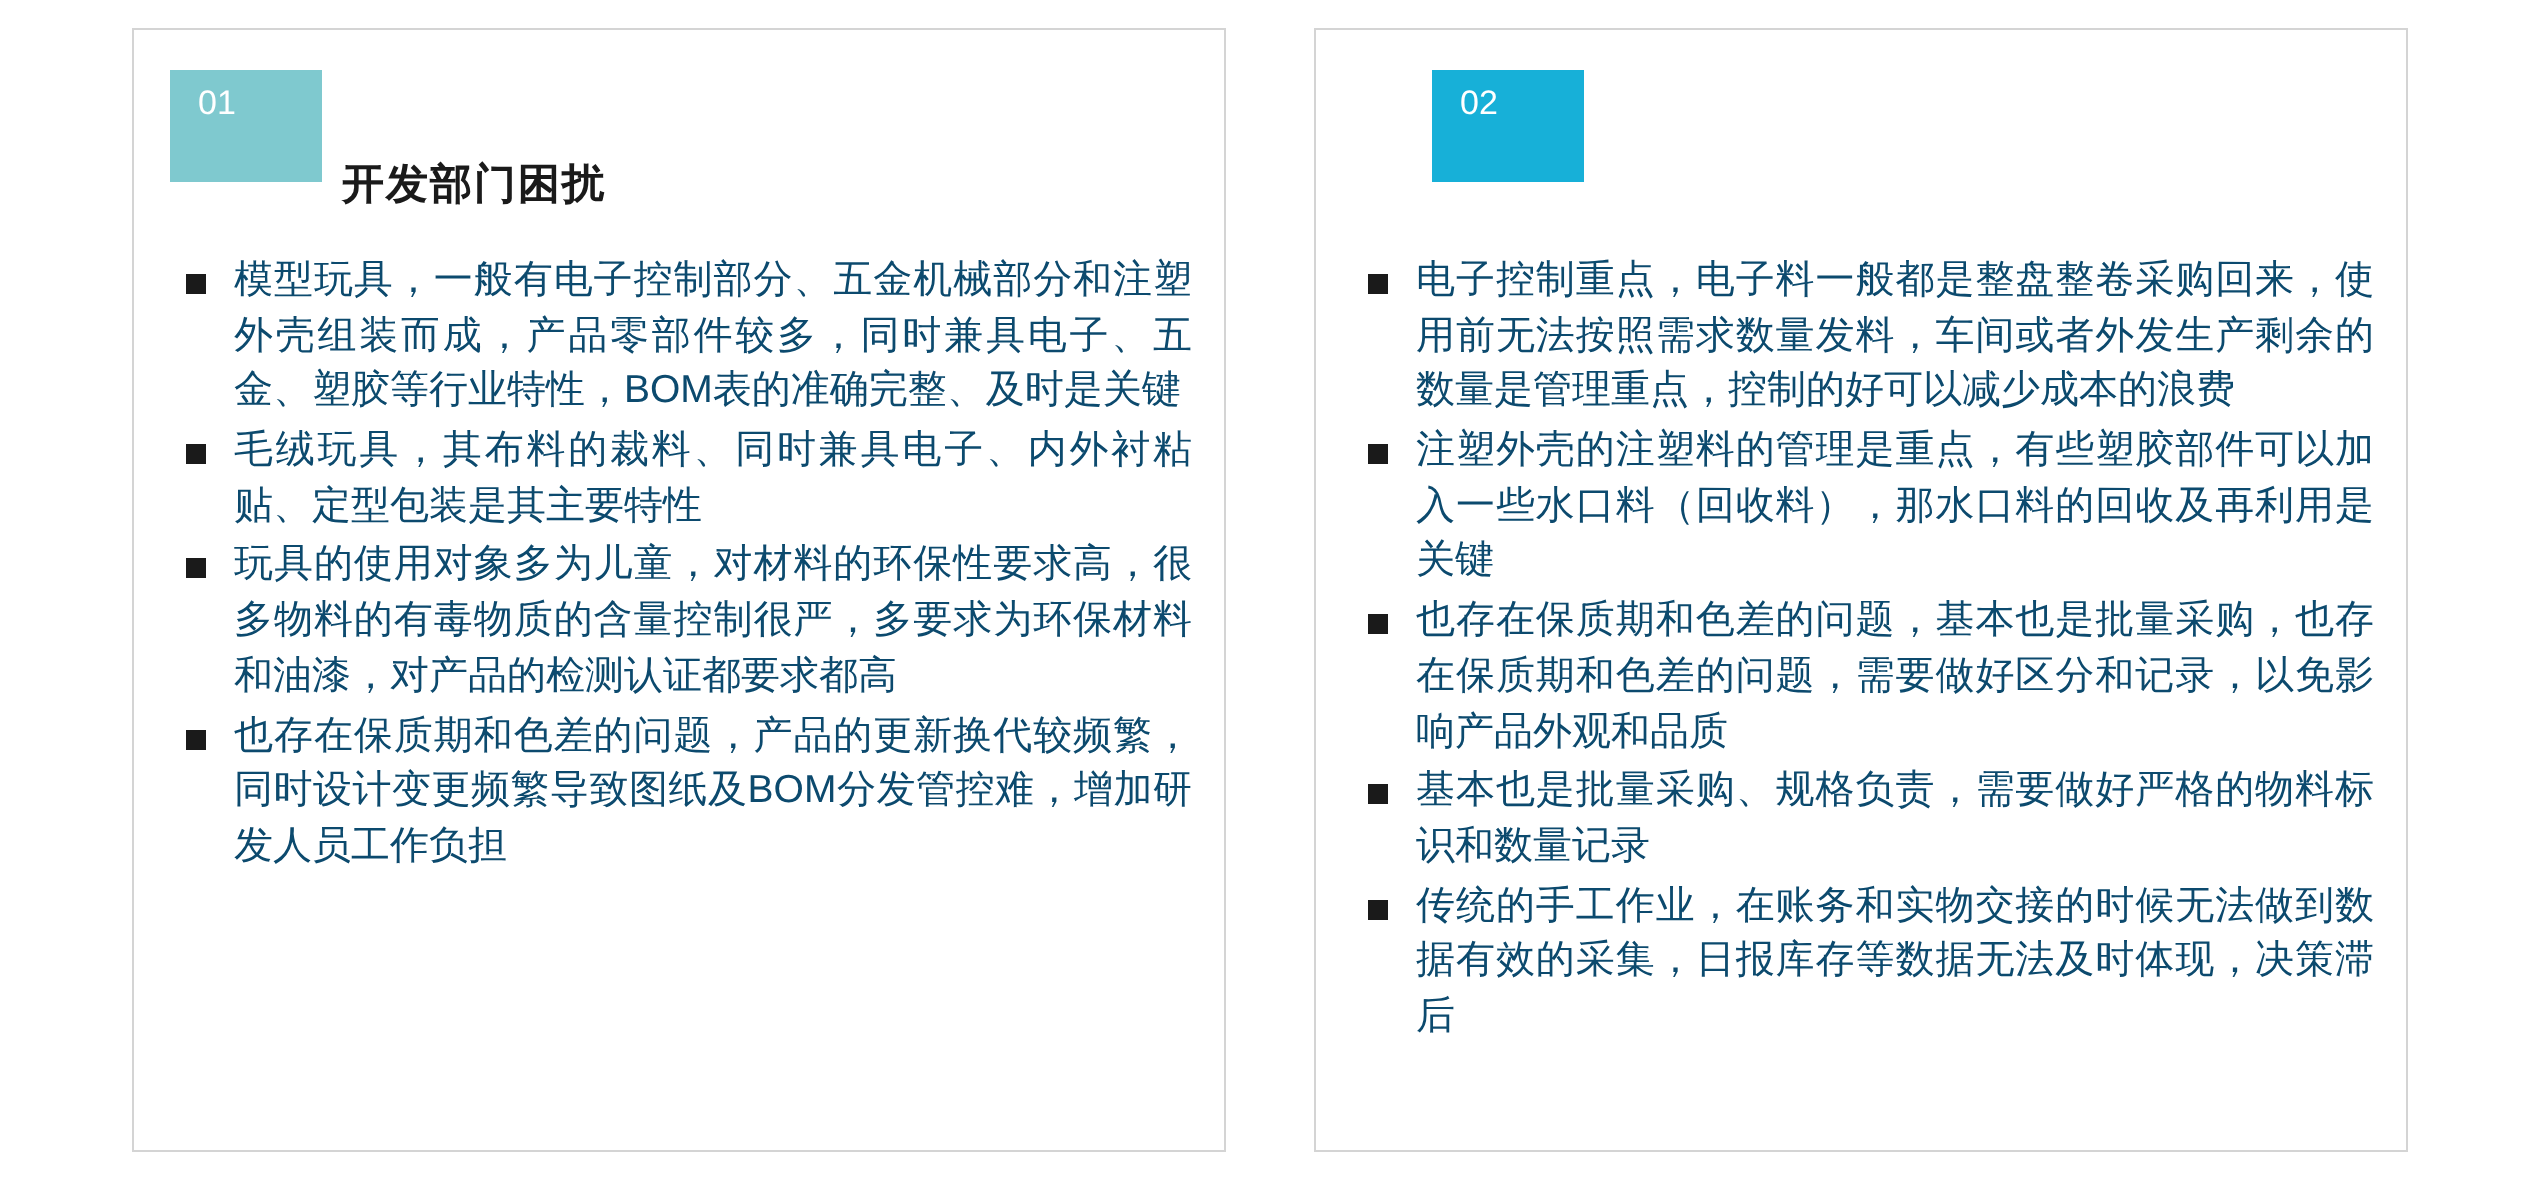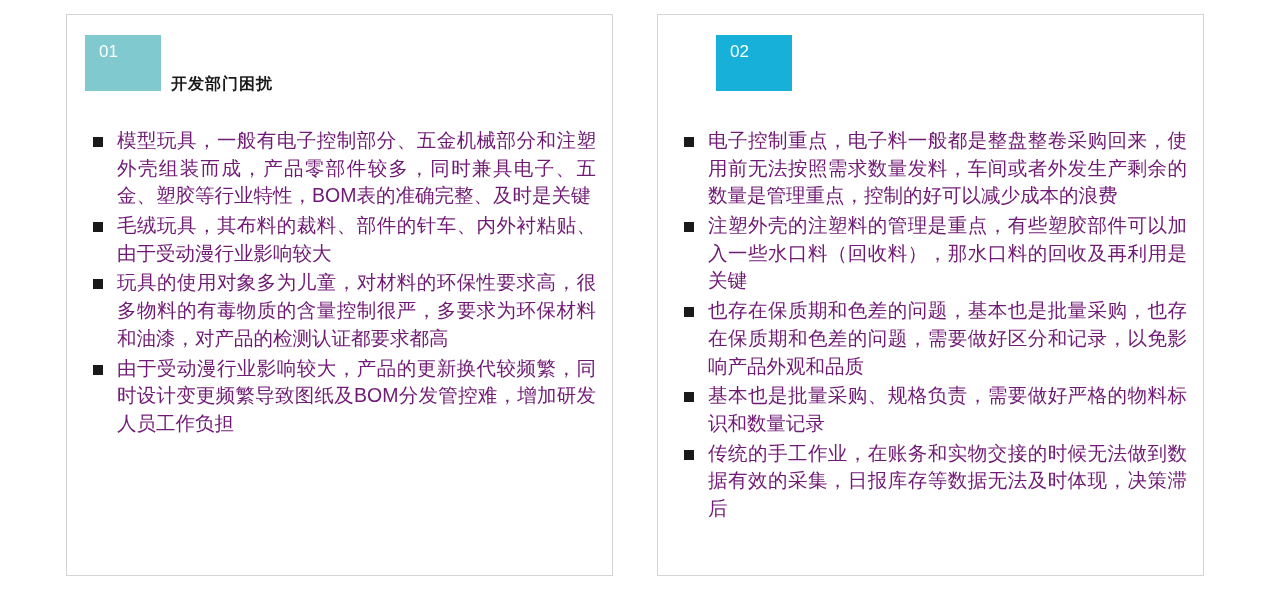--- a/index.html
+++ b/index.html
@@ -46,41 +46,41 @@
   .badge span {
     color: #ffffff;
     font-size: 17px;
     font-weight: normal;
     line-height: 1;
   }
   .panel-title {
     position: absolute;
     top: 46px;
     left: 104px;
-    font-size: 16px;
+    font-size: 21px;
     font-weight: bold;
     color: #1a1a1a;
     letter-spacing: 1px;
   }
   .bullets {
     position: absolute;
     top: 112px;
     left: 22px;
     right: 16px;
     margin: 0;
     padding: 0;
     list-style: none;
   }
   .bullets li {
     position: relative;
     padding-left: 28px;
     margin-bottom: 2px;
     font-size: 19.5px;
     line-height: 1.42;
-    color: #701a75;
+    color: #0c4a6e;
     text-align: justify;
     text-justify: inter-ideograph;
   }
   .bullets li::before {
     content: "";
     position: absolute;
     left: 4px;
     top: 10px;
     width: 10px;
     height: 10px;
@@ -92,23 +92,23 @@
 
 <div class="slide">
 
   <section class="panel">
     <div class="badge" style="background:#7fc9cf;">
       <span>01</span>
     </div>
     <h2 class="panel-title">开发部门困扰</h2>
     <ul class="bullets">
       <li>模型玩具，一般有电子控制部分、五金机械部分和注塑外壳组装而成，产品零部件较多，同时兼具电子、五金、塑胶等行业特性，BOM表的准确完整、及时是关键</li>
-      <li>毛绒玩具，其布料的裁料、部件的针车、内外衬粘贴、由于受动漫行业影响较大</li>
+      <li>毛绒玩具，其布料的裁料、同时兼具电子、内外衬粘贴、定型包装是其主要特性</li>
       <li>玩具的使用对象多为儿童，对材料的环保性要求高，很多物料的有毒物质的含量控制很严，多要求为环保材料和油漆，对产品的检测认证都要求都高</li>
-      <li>由于受动漫行业影响较大，产品的更新换代较频繁，同时设计变更频繁导致图纸及BOM分发管控难，增加研发人员工作负担</li>
+      <li>也存在保质期和色差的问题，产品的更新换代较频繁，同时设计变更频繁导致图纸及BOM分发管控难，增加研发人员工作负担</li>
     </ul>
   </section>
 
   <section class="panel">
     <div class="badge" style="background:#17b0d8;margin-left:40px;">
       <span>02</span>
     </div>
     <ul class="bullets">
       <li>电子控制重点，电子料一般都是整盘整卷采购回来，使用前无法按照需求数量发料，车间或者外发生产剩余的数量是管理重点，控制的好可以减少成本的浪费</li>
       <li>注塑外壳的注塑料的管理是重点，有些塑胶部件可以加入一些水口料（回收料），那水口料的回收及再利用是关键</li>

